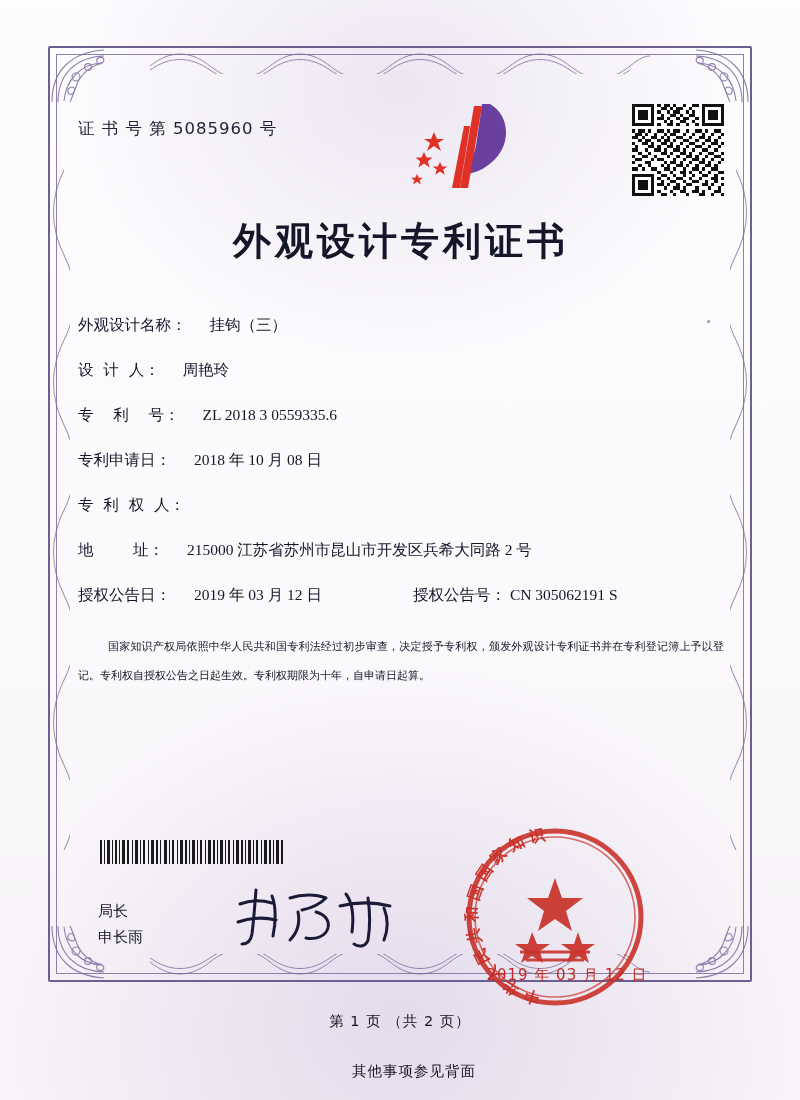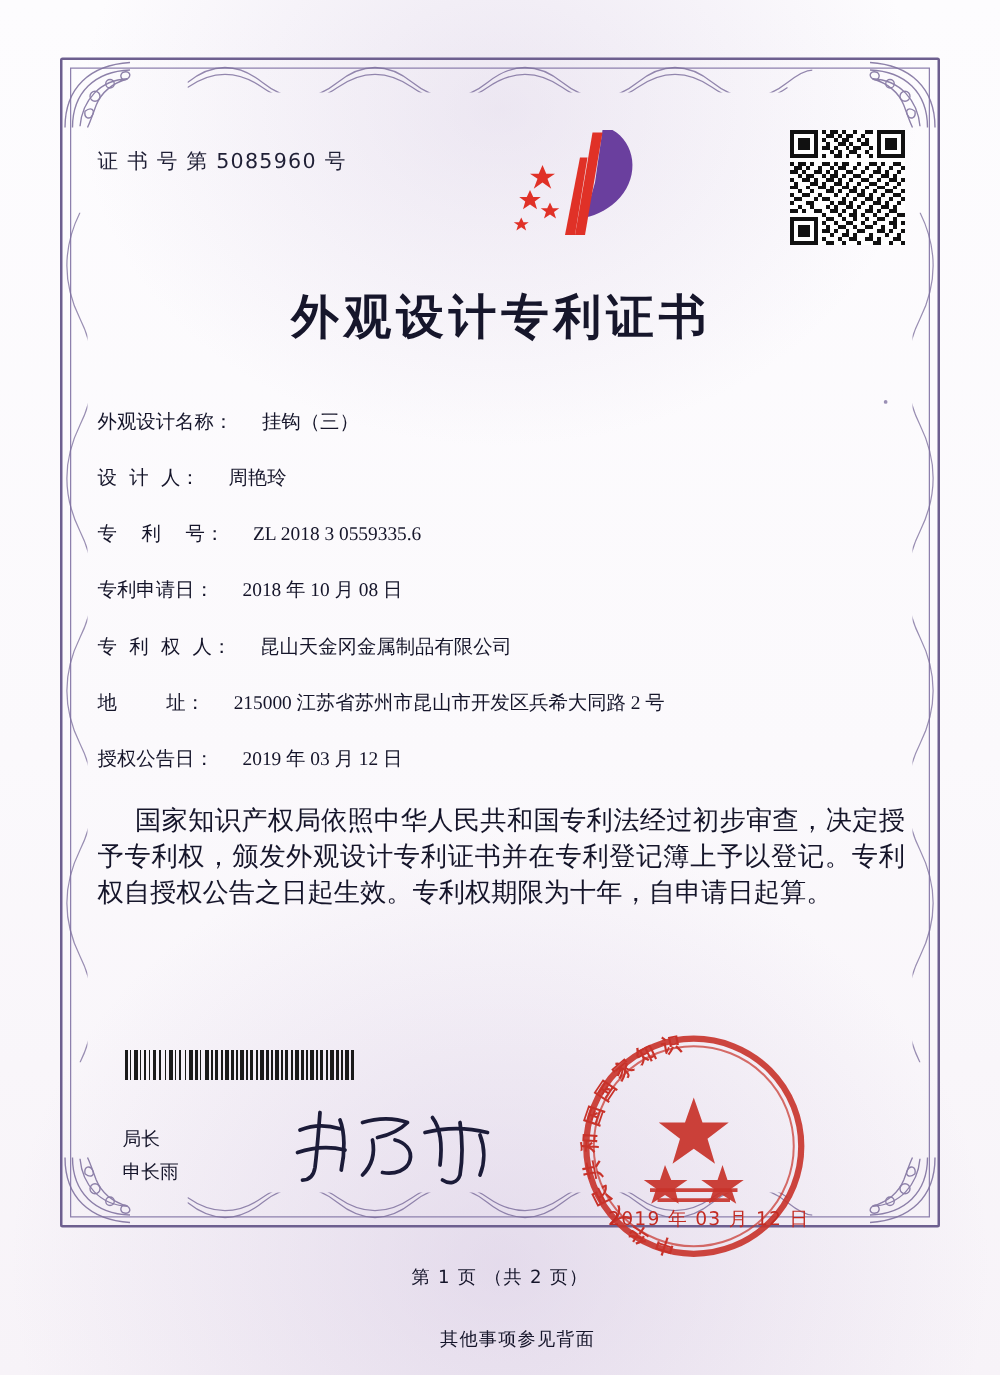--- a/index.html
+++ b/index.html
@@ -65,45 +65,45 @@
   .logo svg{width:100%;height:100%;}
   .qr{width:92px;height:92px;margin-top:8px;}
   .qr svg{display:block;width:100%;height:100%;}
 
   .title{
     text-align:center;
     font-size:38px;
     letter-spacing:4px;
     font-weight:bold;
     color:#16162b;
-    margin-top:20px;
+    margin-top:8px;
     font-family:Liberation Mono, monospace;
   }
 
   .fields{margin-top:48px;}
   .frow{
     display:flex;align-items:baseline;
     font-size:15.5px;
     margin-bottom:24px;
     font-family:"DejaVu Sans","Liberation Sans",sans-serif;
     color:#15152a;
     gap:19px;
   }
   .flabel{white-space:pre;}
   .fvalue{margin-left:4px;font-family:Liberation Serif, serif;}
   .frow.split{justify-content:flex-start;}
   .col2{margin-left:72px;display:flex;align-items:baseline;}
 
   .para{
     margin-top:26px;
-    font-size:21px;
+    font-size:11px;
     line-height:29px;
     text-align:justify;
     color:#15152a;
-    font-family:Liberation Mono, monospace;
+    font-family:Liberation Sans, sans-serif;
   }
   .para p{margin:0 0 2px 0;text-indent:30px;}
 
   
   .barcode{position:absolute;left:100px;top:840px;width:185px;height:24px;}
   .barcode svg{display:block;width:100%;height:100%;}
 
   
   .director{position:absolute;left:98px;top:898px;font-size:15px;line-height:26px;
     font-family:"DejaVu Sans","Liberation Sans",sans-serif;color:#15152a;}
@@ -479,29 +479,32 @@
       <div class="frow">
         <span class="flabel">专    利    号：</span>
         <span class="fvalue">ZL 2018 3 0559335.6</span>
       </div>
       <div class="frow">
         <span class="flabel">专利申请日：</span>
         <span class="fvalue">2018 年 10 月 08 日</span>
       </div>
       <div class="frow">
         <span class="flabel">专  利  权  人：</span>
-        <span class="fvalue">昆山天金冈金属制品有限公司</span>
       </div>
       <div class="frow">
         <span class="flabel">地        址：</span>
         <span class="fvalue">215000  江苏省苏州市昆山市开发区兵希大同路 2 号</span>
       </div>
       <div class="frow split">
         <span class="flabel">授权公告日：</span>
         <span class="fvalue">2019 年 03 月 12 日</span>
+        <span class="col2">
+          <span class="flabel">授权公告号：</span>
+          <span class="fvalue">CN 305062191 S</span>
+        </span>
       </div>
     </div>
 
     <div class="para">
       <p>国家知识产权局依照中华人民共和国专利法经过初步审查，决定授予专利权，颁发外观设计专利证书并在专利登记簿上予以登记。专利权自授权公告之日起生效。专利权期限为十年，自申请日起算。</p>
     </div>
   </div>
 
   <div class="barcode">
     <svg viewBox="0 0 185 24" preserveAspectRatio="none" shape-rendering="crispEdges">

